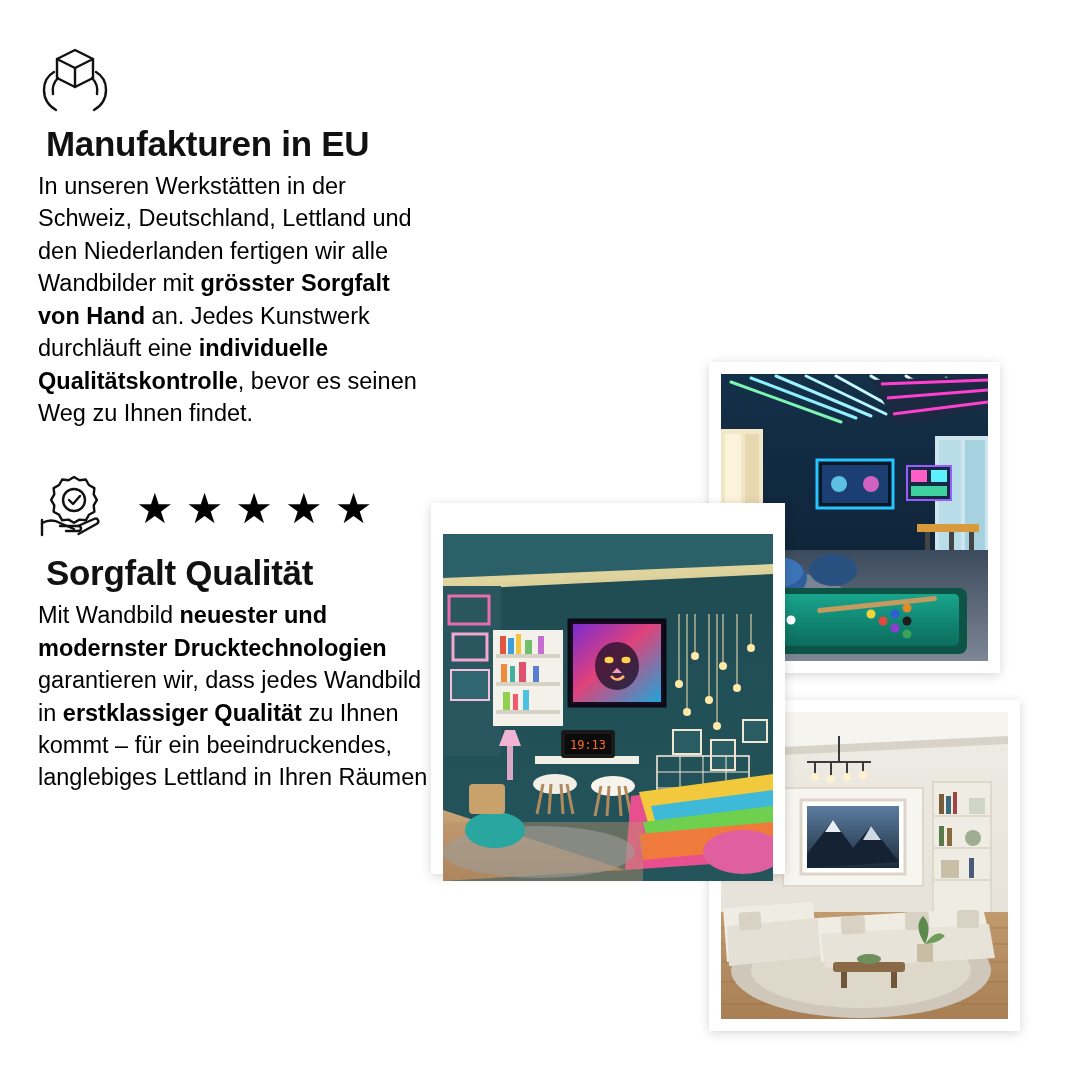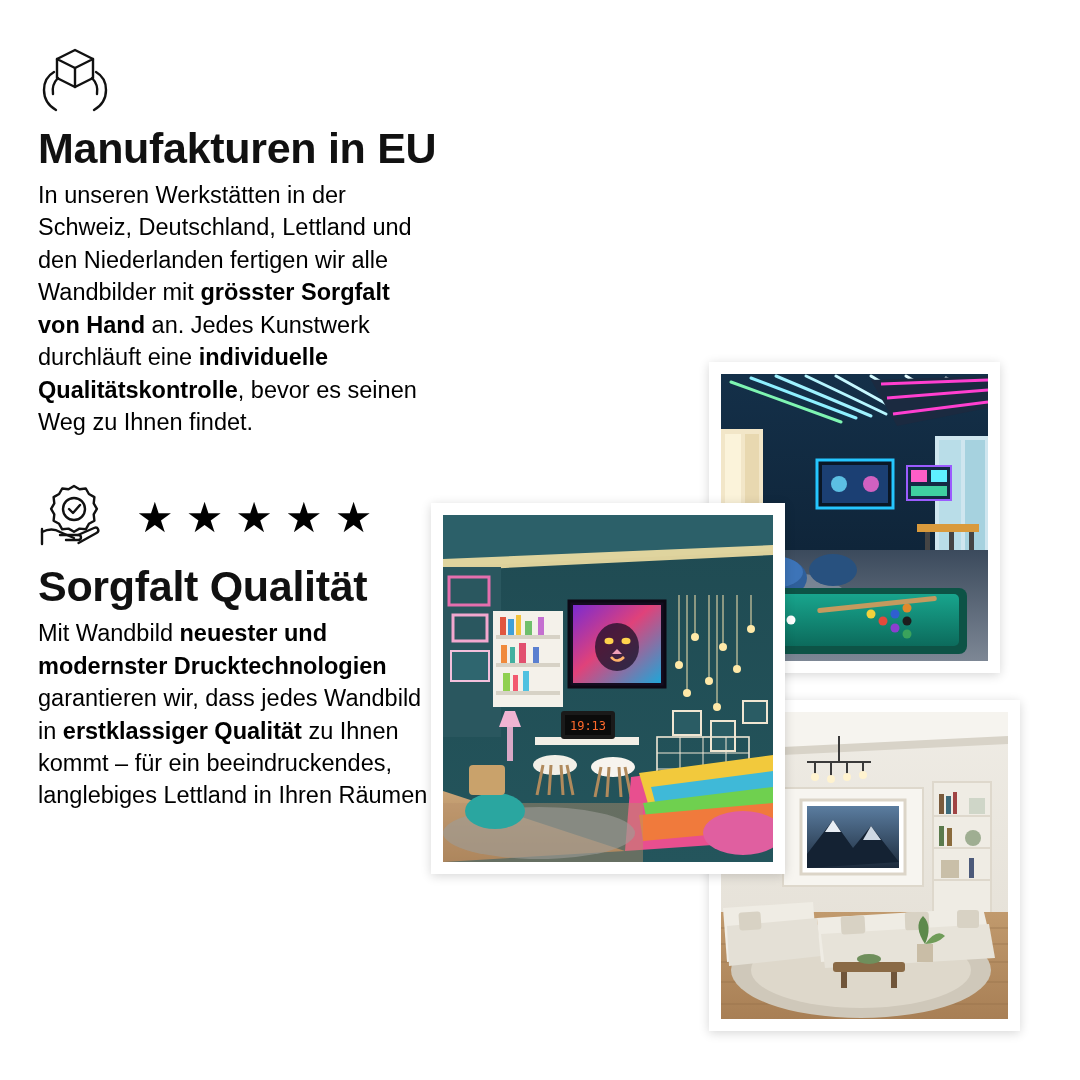--- a/index.html
+++ b/index.html
@@ -53,24 +53,24 @@
     margin-left: 6px;
     margin-top: 4px;
   }
   .star {
     font-size: 42px;
     line-height: 42px;
     color: #000000;
   }
 
   .feature-title {
-    font-size: 43px;
+    font-size: 35px;
     font-weight: bold;
     letter-spacing: -0.3px;
-    margin: 10px 0 6px 0;
+    margin: 10px 0 6px 8px;
     color: #111111;
   }
 
   .feature-body {
     font-size: 23.5px;
     line-height: 1.38;
     color: #000000;
     max-width: 400px;
   }
   .feature-body b { font-weight: bold; }
@@ -107,21 +107,21 @@
     overflow: hidden;
     position: relative;
   }
 
   
   .photo-gaming { left: 709px; top: 362px; width: 291px; height: 311px; }
   .photo-gaming .inner { background: #10233a; }
 
   
   .photo-bedroom { left: 431px; top: 503px; width: 354px; height: 371px; z-index: 3; }
-  .photo-bedroom .inner { background: #4d7c0f; }
+  .photo-bedroom .inner { background: #4d7c0f; margin-top: 19px; }
 
   
   .photo-living { left: 709px; top: 700px; width: 311px; height: 331px; }
   .photo-living .inner { background: #d9d4cb; }
 
   .scene { position: absolute; inset: 0; }
 </style>
 </head>
 <body>
 

